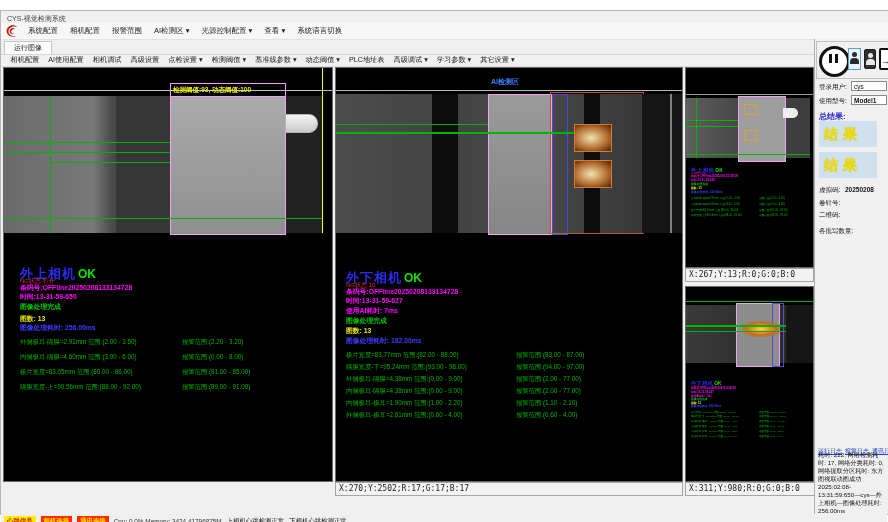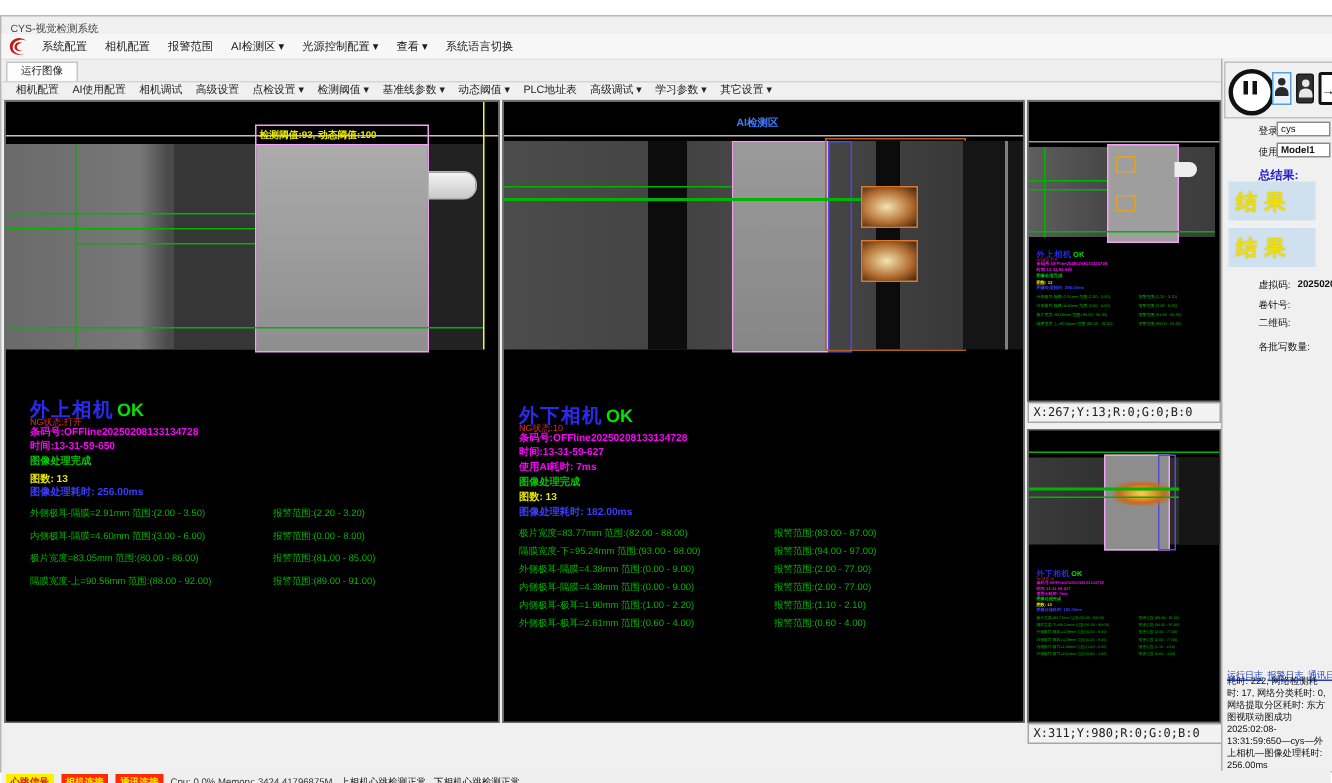--- a/index.html
+++ b/index.html
@@ -33,21 +33,21 @@
   .t-grn { color:#00c800; font-size:6.8px; font-weight:bold;}
   .t-yel { color:#e8e800; font-size:6.8px; font-weight:bold;}
   .t-blu { color:#3c3cff; font-size:6.8px; font-weight:bold;}
   .meas { font-size:6.3px; color:#00b400; }
   .m-text { position:absolute; left:0; top:0; white-space:nowrap;}
   .m-alarm { position:absolute; left:162px; top:0; white-space:nowrap;}
   .tb { position:absolute; }
   .mini-wrap { position:absolute; transform-origin:0 0; }
   .side { position:absolute; left:813px; top:28px; width:75px; height:475px; background:#f0f0f0;
           border-left:1px solid #b0b0b0; box-sizing:border-box;}
-  .side-label { position:absolute; font-size:6.5px; color:#111; white-space:nowrap;margin-left:20px;}
+  .side-label { position:absolute; font-size:6.5px; color:#111; white-space:nowrap;}
   .side-input { position:absolute; height:10px; background:#fff; border:1px solid #8a8a8a;
                 font-size:6.5px; line-height:10px; padding:0 2px; box-sizing:border-box; color:#111;}
   .result-box { position:absolute; left:4px; width:58px; height:26px; background:#cfe0ee;
                 color:#f0df00; font-weight:bold; font-size:14px; line-height:26px;
                 letter-spacing:5px; padding-left:5px; box-sizing:border-box; text-shadow:0 0 1px #c8b400;}
   .log-tab { font-size:6px; color:#2040c8; text-decoration:underline; margin-right:3px; white-space:nowrap;}
   .log-text { position:absolute; left:3px; top:412px; width:66px; font-size:6.2px; line-height:8px; color:#111;}
   .bottombar { position:absolute; left:0; top:503px; width:886px; height:14px; background:#efefef;
                display:flex; align-items:center; gap:5px; padding-left:3px; box-sizing:border-box;}
   .badge { font-size:6.4px; font-weight:bold; padding:1px 3px; }
@@ -200,20 +200,21 @@
         <div class="ln meas" style="top:131px;width:330px;">
           <span class="m-text">内侧极耳-极耳=1.90mm 范围:(1.00 - 2.20)</span>
             <span class="m-alarm" style="left:170px;">报警范围:(1.10 - 2.10)</span>
         </div>
         <div class="ln meas" style="top:143px;width:330px;">
           <span class="m-text">外侧极耳-极耳=2.61mm 范围:(0.60 - 4.00)</span>
             <span class="m-alarm" style="left:170px;">报警范围:(0.60 - 4.00)</span>
         </div>
       </div>
     </div>
+    <div class="vstatus" style="left:334px;top:471px;width:348px;height:14px;">X:270;Y:2502;R:17;G:17;B:17</div>
 
     <div class="viewport" style="left:684px; top:56px; width:129px; height:201px;">
       <div class="canvas" style="width:129px; height:95px;">
         <div class="shape" style="left:0;top:26px;width:129px;height:1px;background:#9a9a9a;"></div>
         <div class="shape" style="left:0;top:30px;width:124px;height:60px;background:linear-gradient(90deg,#5e5e5e,#484848 40%,#3c3c3c);"></div>
         <div class="shape" style="left:52px;top:28px;width:46px;height:64px;background:#9e9e9e;border:1px solid #f2a0f2;"></div>
         <div class="shape" style="left:97px;top:40px;width:15px;height:10px;background:#eeeeee;border-radius:0 5px 5px 0;"></div>
         <div class="shape" style="left:58px;top:36px;width:11px;height:9px;border:1px solid #e2a22a;"></div>
         <div class="shape" style="left:58px;top:62px;width:11px;height:9px;border:1px solid #e2a22a;"></div>
         <div class="gline" style="left:10px;top:30px;width:1px;height:60px;"></div>

